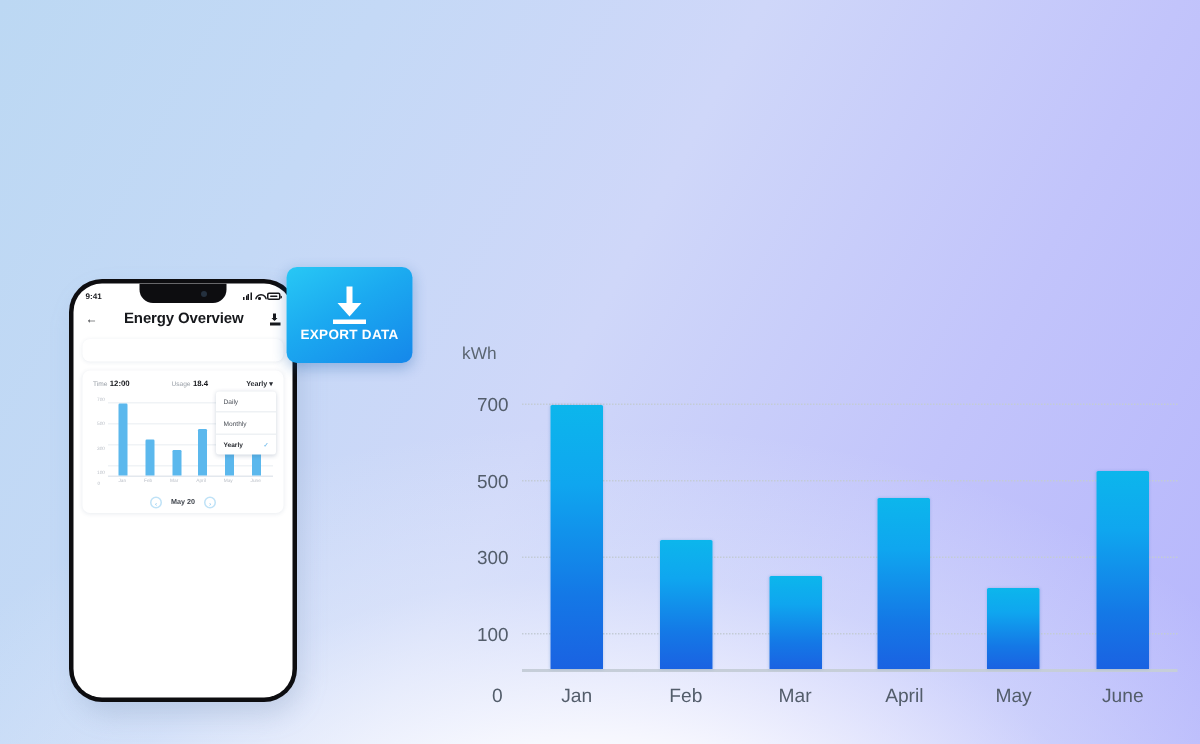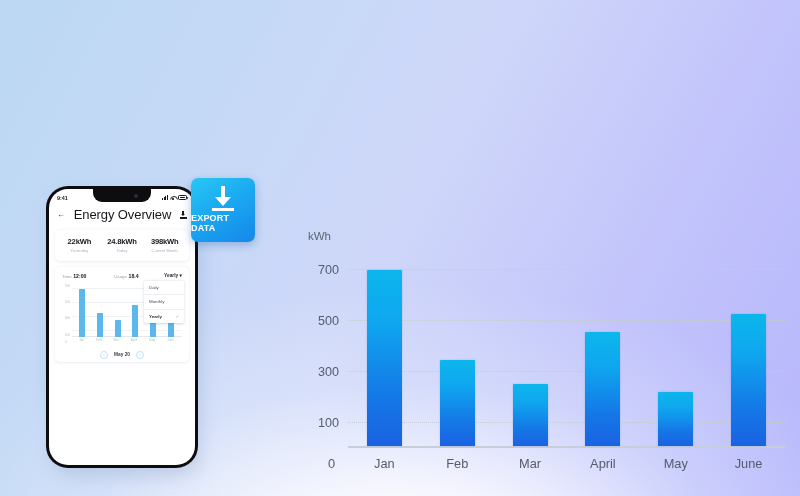--- a/index.html
+++ b/index.html
@@ -77,21 +77,21 @@
   .ic-batt::before { content:""; display:block; width:100%; height:100%; background:#17181c; border-radius:0.5px; }
   .ic-batt::after {
     content:""; position:absolute; right:-2px; top:1.4px; width:1px; height:2px;
     background:#17181c; border-radius:0 1px 1px 0;
   }
 
   .app-bar {
     display: flex; align-items: center; justify-content: space-between;
     padding: 3px 8px 5px; position: relative;
   }
-  .app-title { font-size: 13px; font-weight: normal; color: #16181c; letter-spacing: -0.1px; }
+  .app-title { font-size: 10px; font-weight: bold; color: #16181c; letter-spacing: -0.1px; }
   .back-arrow { font-size: 8px; color: #16181c; line-height: 1; font-weight: bold; }
   .export-mini { position: relative; width: 7px; height: 8px; }
   .export-mini::before {
     content:""; position:absolute; left:2.4px; top:0; width:1.4px; height:4px; background:#16181c;
   }
   .export-mini::after {
     content:""; position:absolute; left:0.6px; top:3.2px; width:0; height:0;
     border-left:2.5px solid transparent; border-right:2.5px solid transparent;
     border-top:2.6px solid #16181c;
   }
@@ -158,21 +158,21 @@
     gap: 6px; margin-top: 5px; font-size: 4.8px; color: #6d737b;
   }
   .nav-btn {
     width: 8px; height: 8px; border-radius: 50%; border: 0.4px solid #bfe2f7;
     color: #7fc2ee; font-size: 4.4px; display: flex; align-items: center; justify-content: center;
   }
   .date-txt { font-weight: bold; color: #3f444c; }
 
   
   .export-badge {
-    position: absolute; left: 191px; top: 178px; width: 64px; height: 64px;
+    position: absolute; left: 191px; top: 178px; width: 84px; height: 64px;
     border-radius: 7px;
     background: linear-gradient(150deg, #28c8f5 0%, #1ba9f0 45%, #1587ea 100%);
     box-shadow: 0 3px 9px rgba(20,90,170,0.32);
     display: flex; flex-direction: column; align-items: center; justify-content: center;
     padding-bottom: 3px;
   }
   .dl-icon { position: relative; width: 26px; height: 26px; margin-bottom: 2px; }
   .dl-icon .shaft { position: absolute; left: 11px; top: 1px; width: 4px; height: 13px; background:#fff; }
   .dl-icon .head {
     position: absolute; left: 5px; top: 12px; width: 0; height: 0;
@@ -249,34 +249,20 @@
 
       <div class="app-bar">
         <span class="back-arrow">←</span>
         <span class="app-title">Energy Overview</span>
         <span class="export-mini">
             <span></span>
           </span>
       </div>
 
       <div class="stats-card">
-        <div class="stats-row">
-          <div class="stat">
-            <div class="stat-val">22kWh</div>
-            <div class="stat-lab">Yesterday</div>
-          </div>
-          <div class="stat">
-            <div class="stat-val">24.8kWh</div>
-            <div class="stat-lab">Today</div>
-          </div>
-          <div class="stat">
-            <div class="stat-val">398kWh</div>
-            <div class="stat-lab">Current Month</div>
-          </div>
-        </div>
       </div>
 
       <div class="chart-card">
         <div class="chart-meta">
           <span class="meta-a">
             <span>Time</span><b>12:00</b>
           </span>
           <span class="meta-b">
             <span>Usage</span><b>18.4</b>
           </span>

